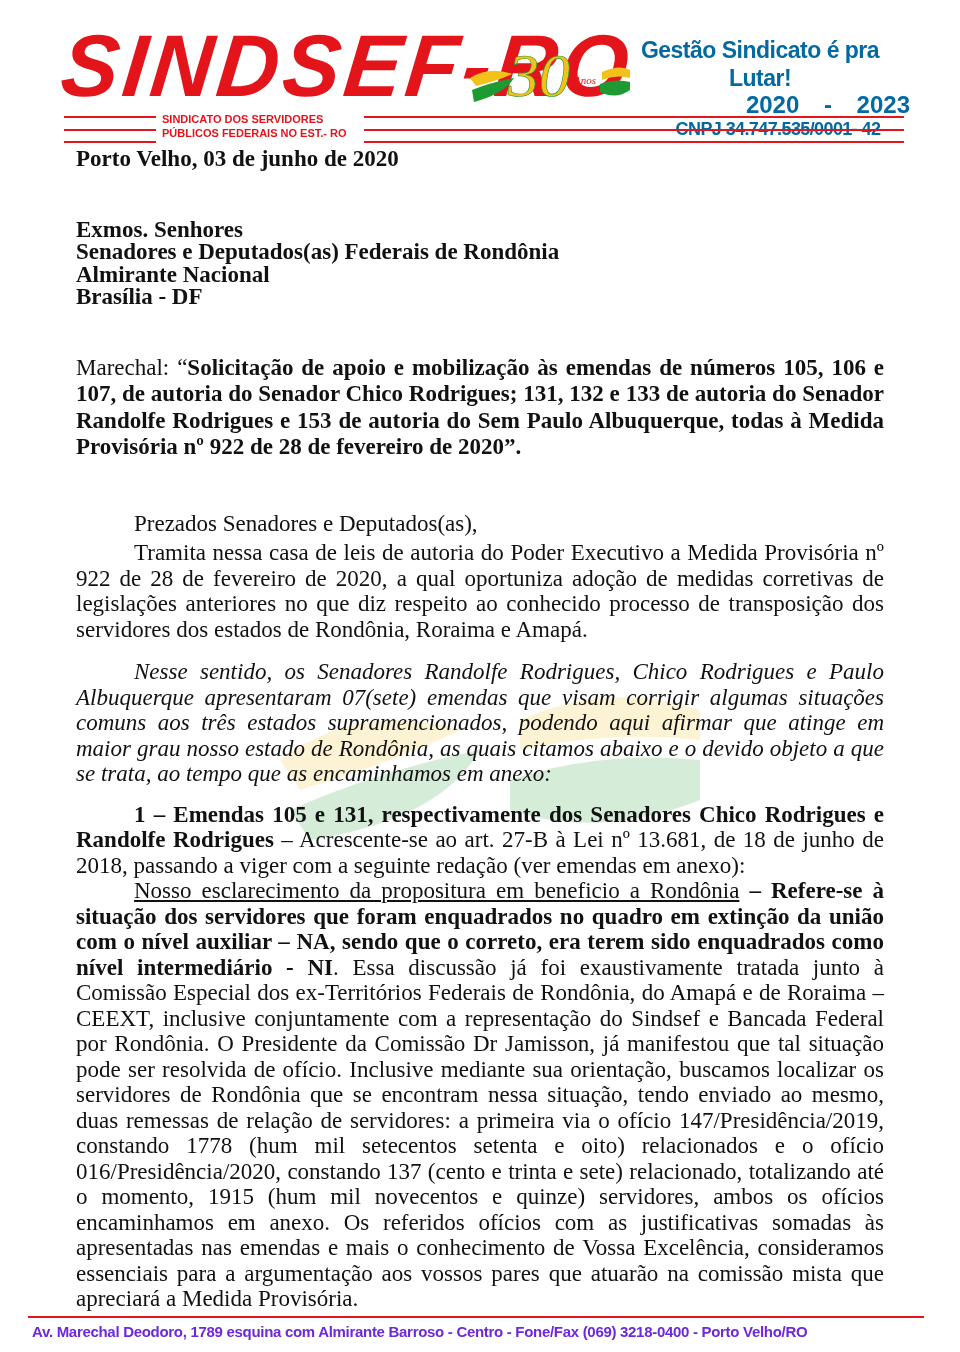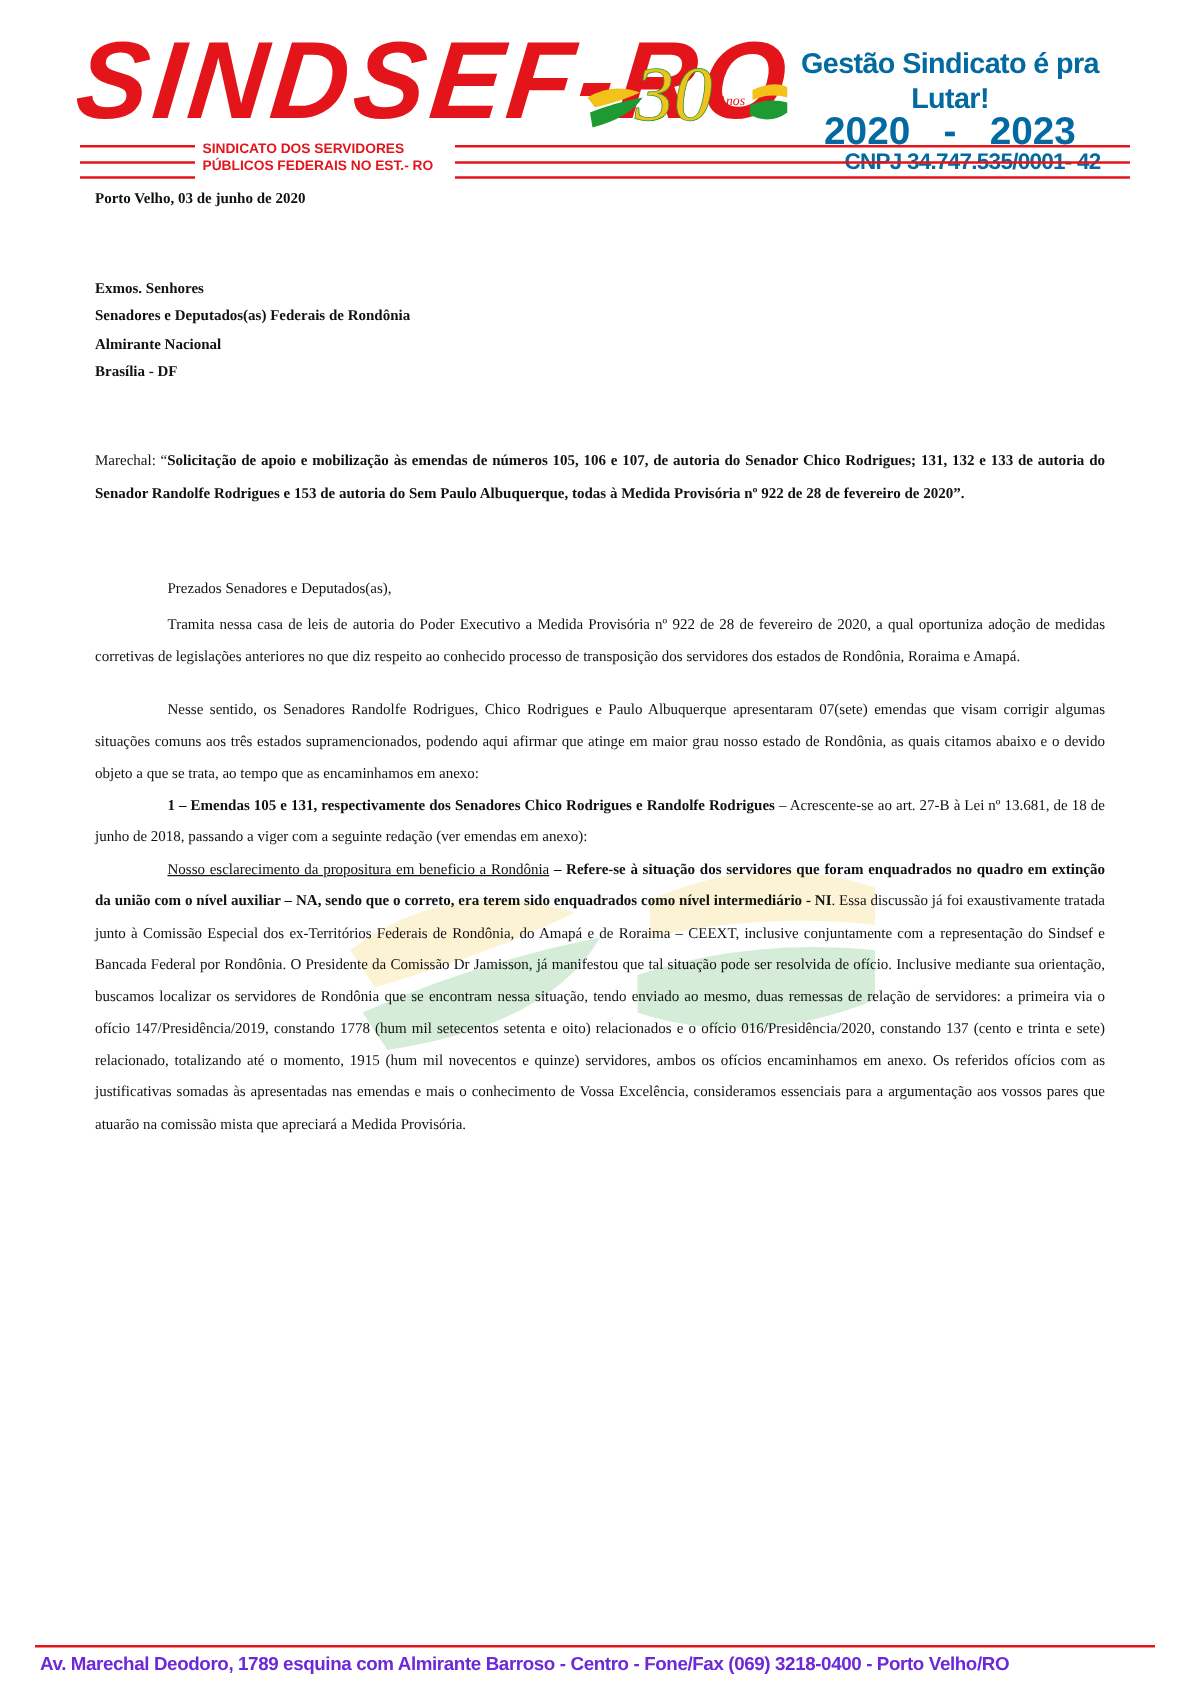--- a/index.html
+++ b/index.html
@@ -13,43 +13,43 @@
     font-family: "Liberation Sans", sans-serif; font-weight: bold; font-style: italic;
     font-size: 86px; letter-spacing: 4px; color: #e3151b; line-height: 1;
     transform: skewX(-6deg) scaleY(1.02);
   }
   .anos-mark { position: absolute; left: 470px; top: 40px; width: 160px; height: 70px; }
   .header-right {
     position: absolute; left: 610px; top: 36px; width: 300px; text-align: center;
     font-family: "Liberation Sans", sans-serif; font-weight: bold; color: #0369a1;
   }
   .slogan { font-size: 23px; letter-spacing: -0.5px; line-height: 28px; }
-  .years { font-size: 31px; line-height: 26px; word-spacing: 18px; }
+  .years { font-size: 24px; line-height: 26px; word-spacing: 18px; text-align: right; }
   .cnpj { font-size: 18px; line-height: 22px; letter-spacing: -0.6px; margin-left: 36px; }
   .subtitle {
     position: absolute; left: 162px; top: 113px;
     font-family: "Liberation Sans", sans-serif; font-weight: bold; color: #e3151b;
     font-size: 11px; line-height: 13.5px;
   }
   .hline { position: absolute; height: 2px; background: #e3151b; }
   .doc {
     position: absolute; left: 76px; top: 146px; width: 808px;
-    font-size: 12px; line-height: 25.5px;
+    font-size: 23px; line-height: 25.5px;
   }
   .bold { font-weight: bold; }
   .date { margin: 0; }
   .recipients { margin-top: 47px; }
   .recipients div { line-height: 22.5px; }
   .subject { margin-top: 46px; text-align: justify; line-height: 26.5px; }
   p { margin: 0; text-align: justify; }
   .indent { text-indent: 58px; }
   .salutation { margin-top: 50px; }
   .p1 { margin-top: 4px; }
-  .p2 { margin-top: 17px; }
-  .p3 { }
+  .p2 { margin-top: 17px; font-style: italic; }
+  .p3 { margin-top: 15px; }
   .p4 { margin-top: 0; }
   .u { text-decoration: underline; }
   .watermark {
     position: absolute; left: 280px; top: 640px; width: 420px; height: 210px;
     opacity: 0.18; pointer-events: none;
   }
   .footer-line { position: absolute; left: 28px; top: 1316px; width: 896px; height: 2px; background: #e3151b; }
   .footer-text {
     position: absolute; left: 32px; top: 1323px; width: 900px;
     font-family: "Liberation Sans", sans-serif; font-weight: bold; color: #6d28d9;

